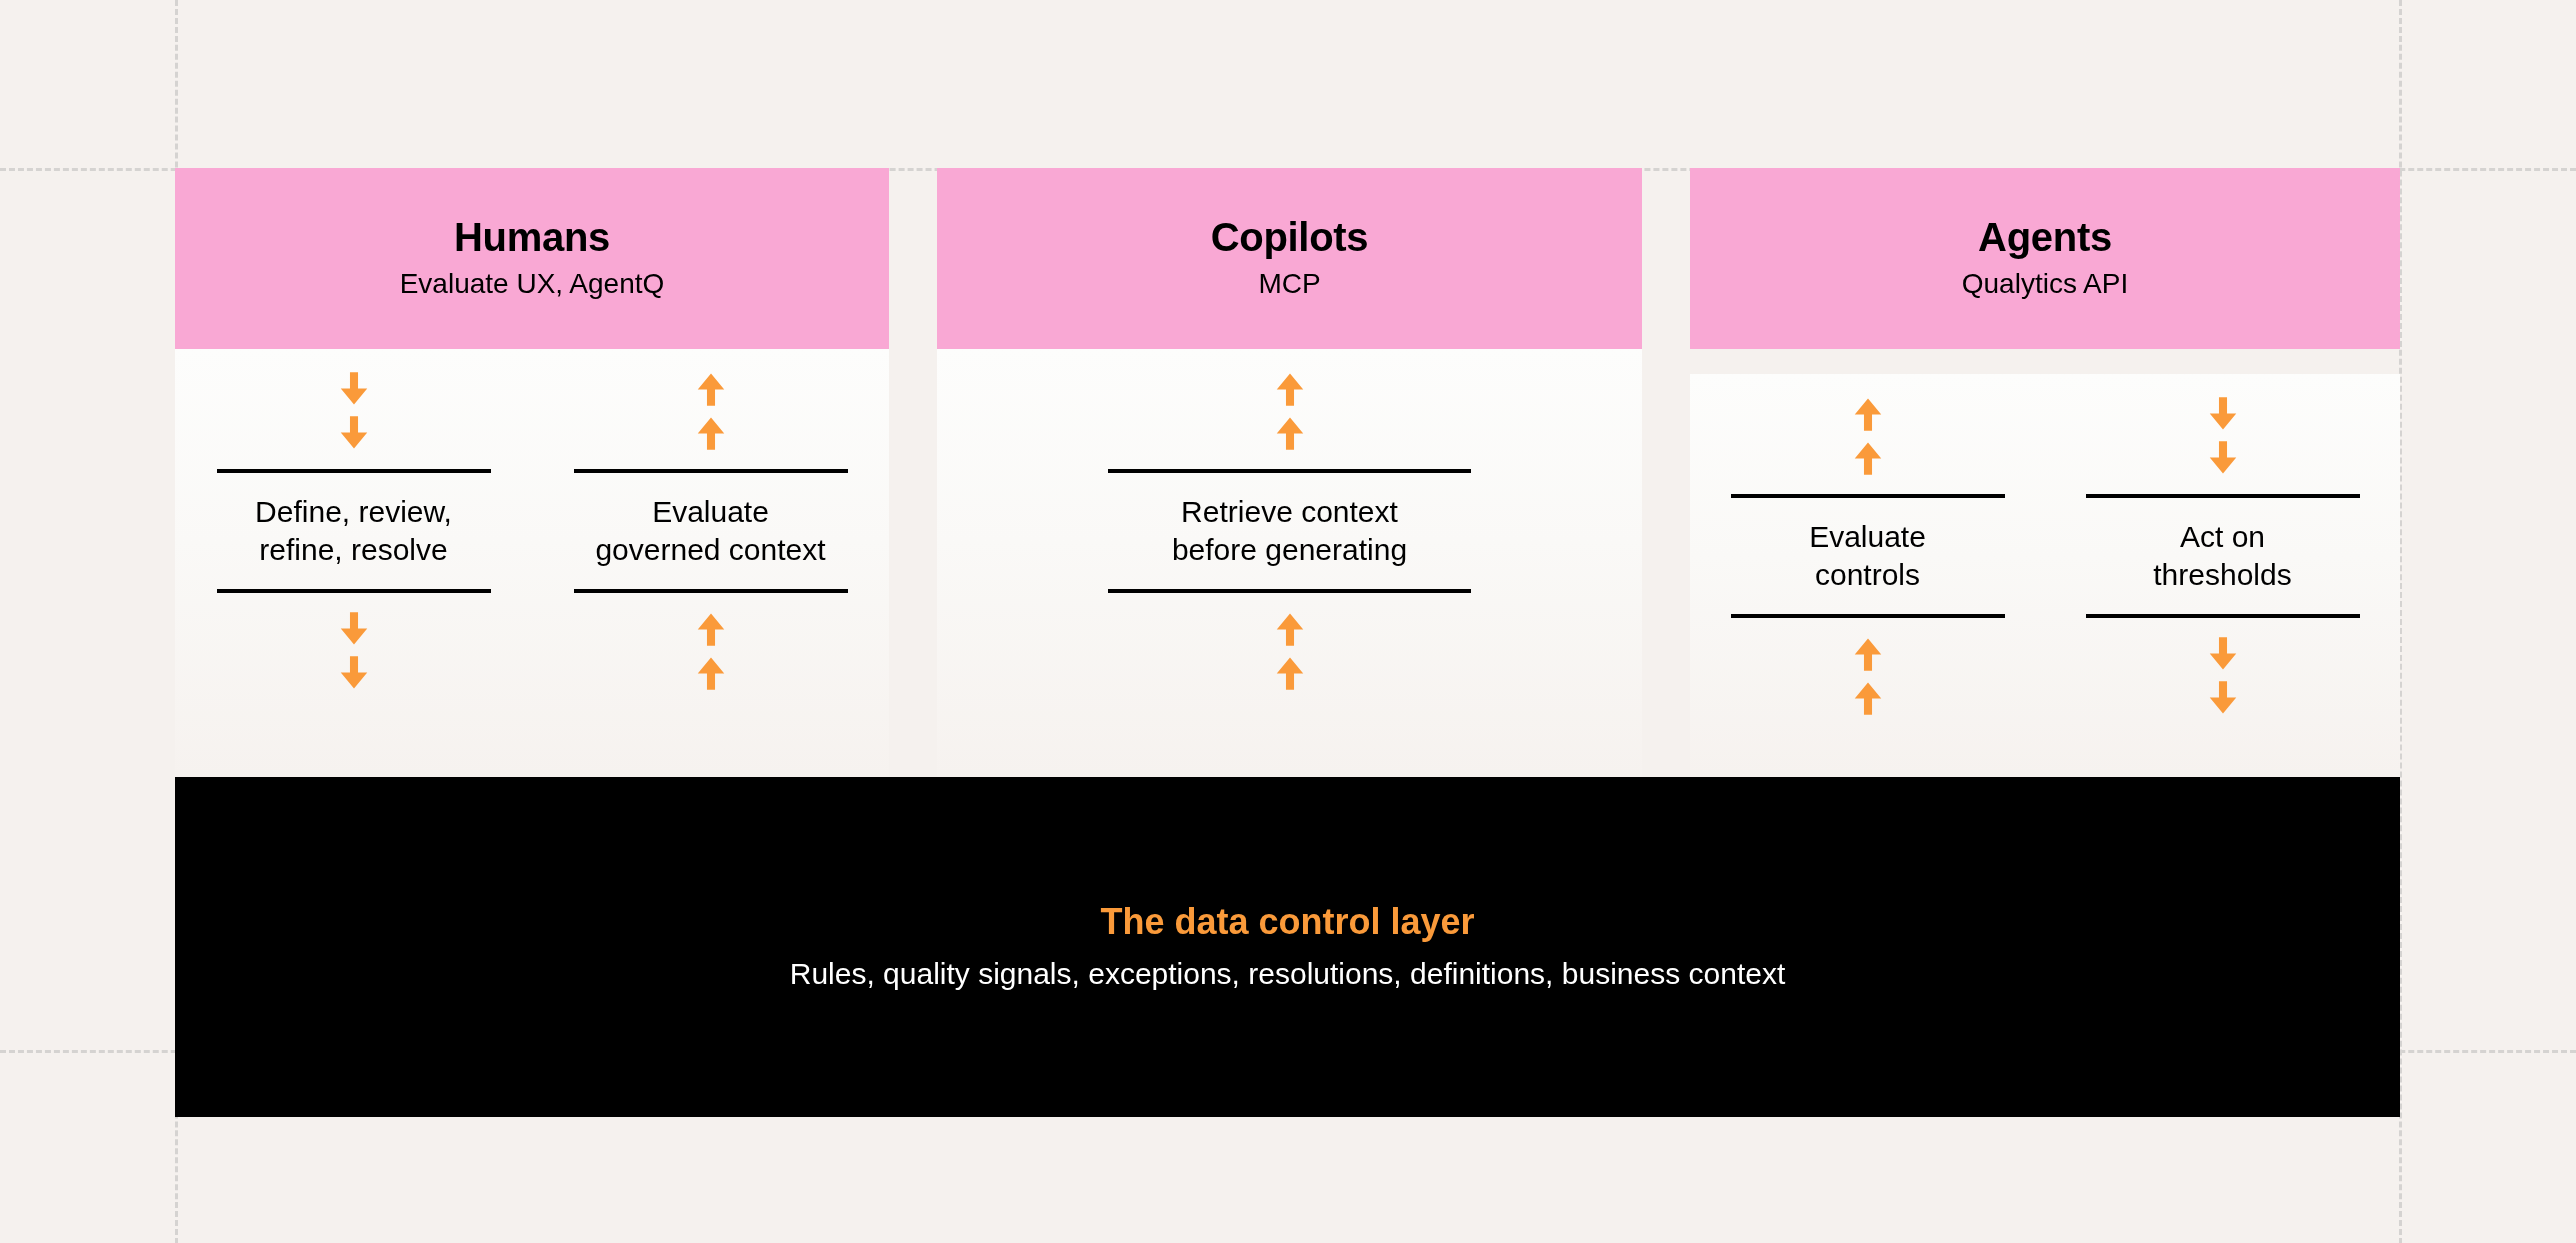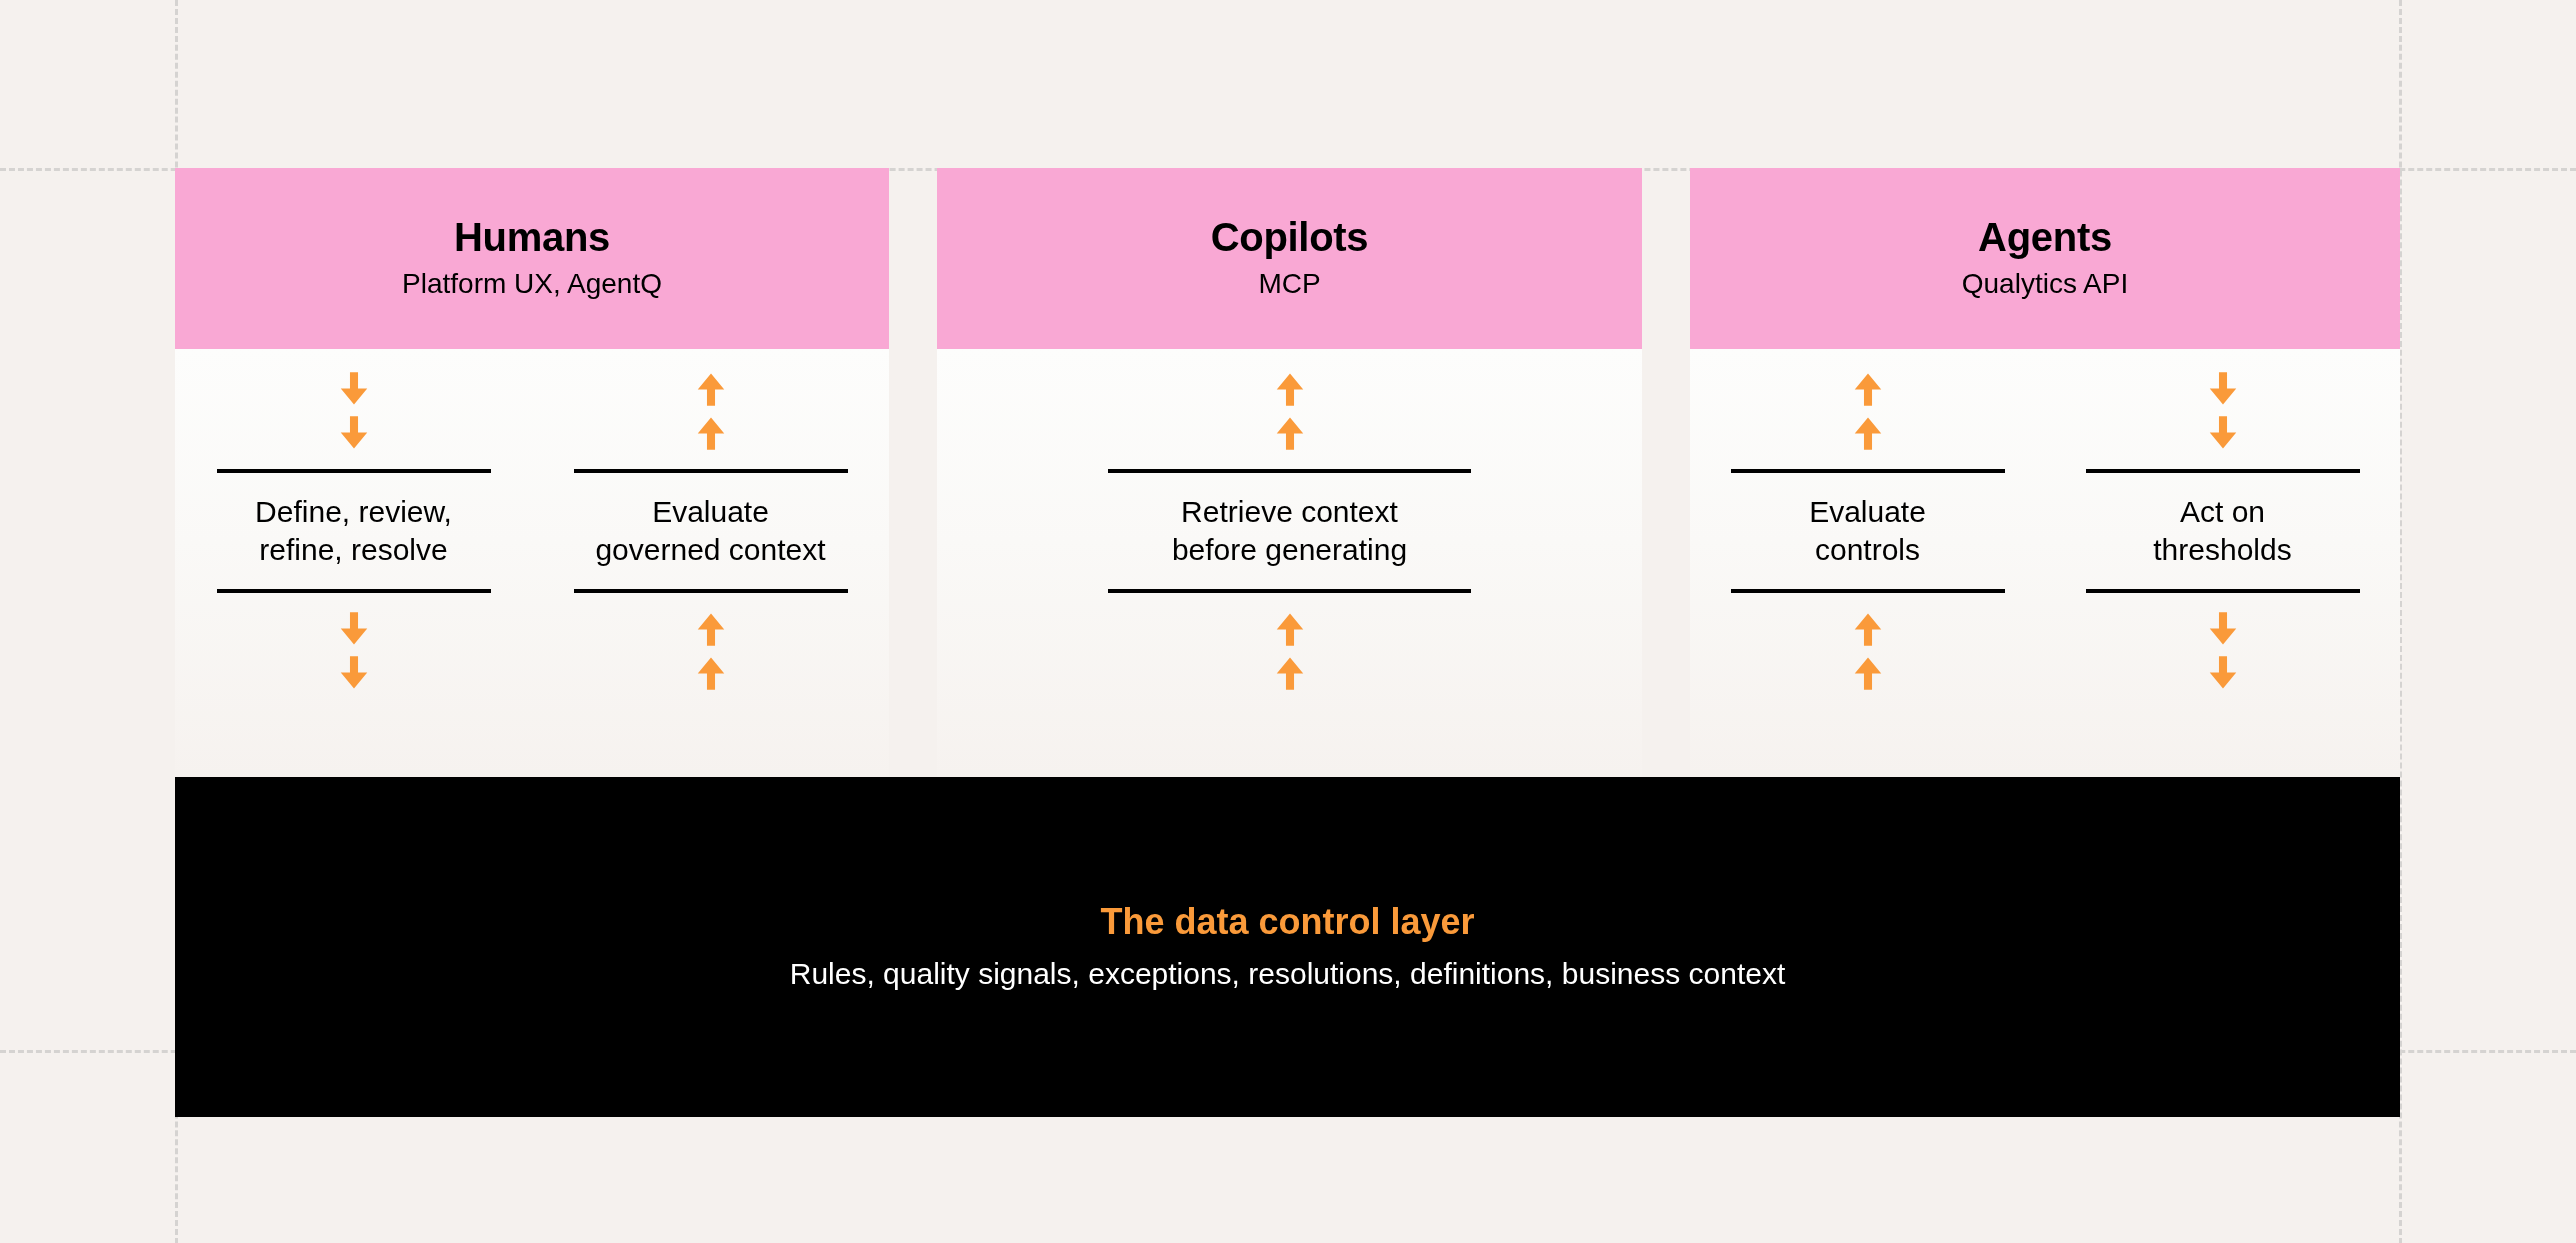--- a/index.html
+++ b/index.html
@@ -20,21 +20,21 @@
 
   
   #stage{position:absolute;left:175px;top:168px;width:2225px;height:881px;}
 
   .cards-row{position:absolute;left:0;top:0;width:2225px;height:609px;
     display:flex;justify-content:space-between;}
 
   .card{position:relative;height:609px;display:flex;flex-direction:column;}
   .card-humans{width:714px;}
   .card-copilots{width:705px;}
-  .card-agents{width:710px;}
+  .card-agents{width:710px;gap:25px;}
 
   .card-header{
     height:181px;flex:0 0 181px;background:#f9a8d4;
     display:flex;flex-direction:column;align-items:center;justify-content:center;
     color:#000;
   }
   .card-title{font-size:40px;font-weight:bold;line-height:1.05;letter-spacing:-0.3px;}
   .card-subtitle{font-size:28px;font-weight:normal;line-height:1.25;margin-top:8px;}
 
   .card-body{
@@ -85,21 +85,21 @@
   <div class="gline-h" style="top:1050px;"></div>
 </div>
 
 <div id="stage">
 
   <div class="cards-row">
 
     <div class="card card-humans">
       <div class="card-header">
         <div class="card-title">Humans</div>
-        <div class="card-subtitle">Platform UX, AgentQ</div>
+        <div class="card-subtitle">Evaluate UX, AgentQ</div>
       </div>
       <div class="card-body">
 
         <div class="flow-col">
           <div class="arrow-group">
             <span class="arrow">
                 <svg viewBox="0 0 66 66">
                   <path fill="#FA9A3A" d="M26 4 h14 v28 h16 L33 60 10 32 h16 z"></path>
                 </svg>
               </span>

